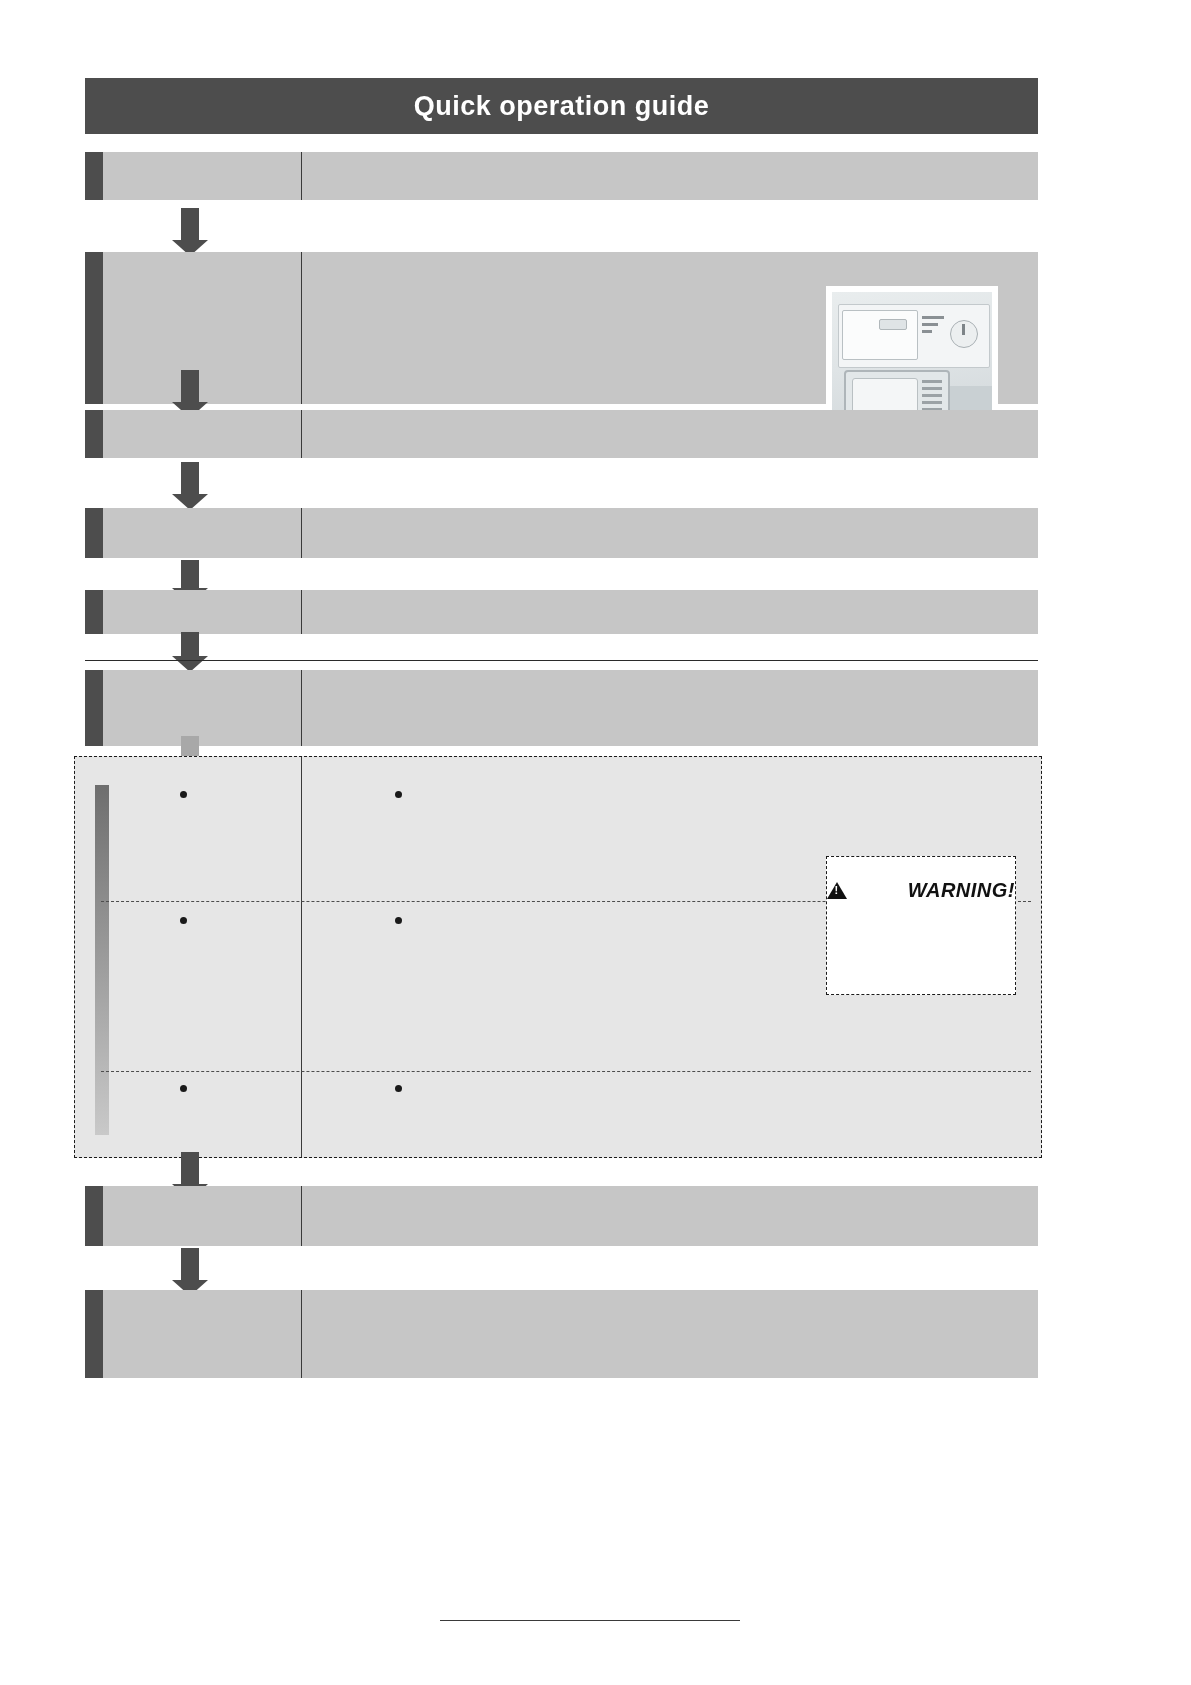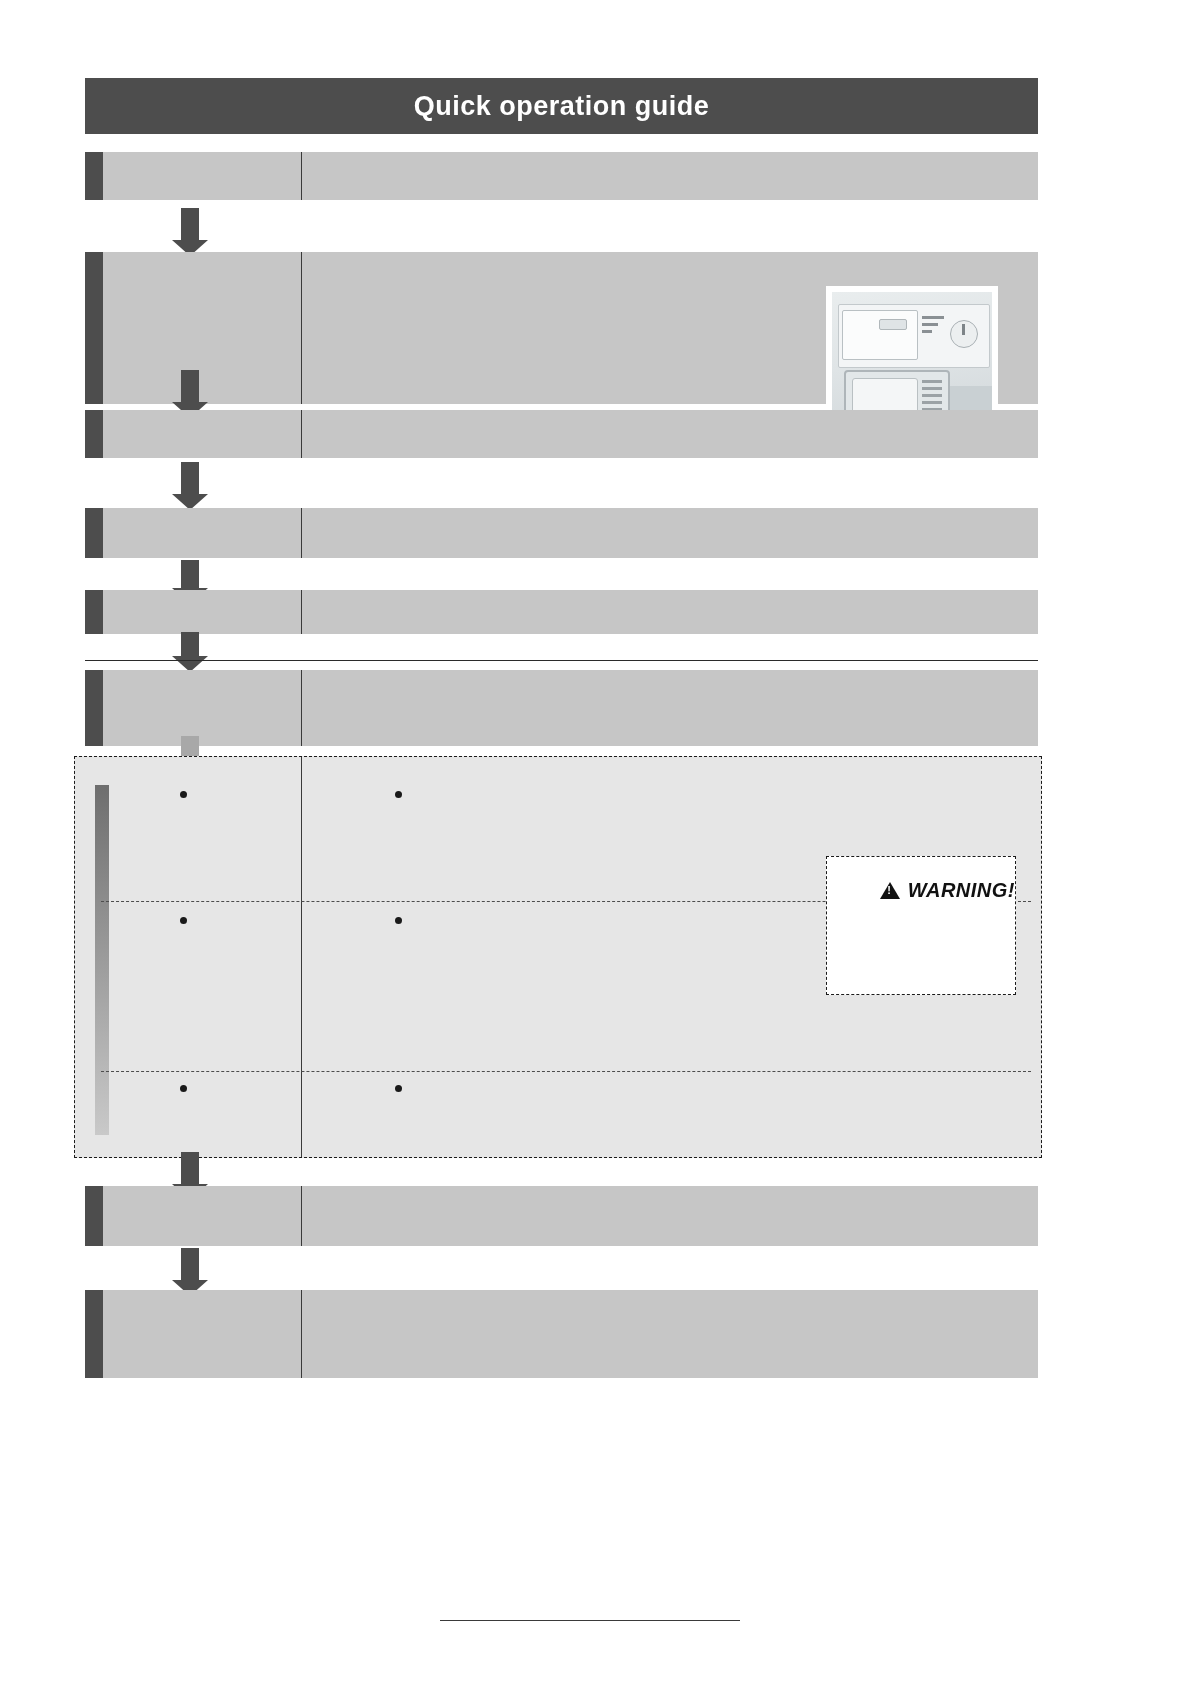--- a/index.html
+++ b/index.html
@@ -189,21 +189,21 @@
     border: 1px dashed #1a1a1a;
     background: #ffffff;
     box-sizing: border-box;
   }
   .warning-box .warning-head {
     position: absolute;
     left: 0; top: 22px;
     width: 100%;
     display: flex;
     align-items: center;
-    justify-content: flex-end;
+    justify-content: space-between;
     gap: 8px;
   }
   .warning-box .warn-tri {
     width: 0; height: 0;
     border-left: 10px solid transparent;
     border-right: 10px solid transparent;
     border-bottom: 17px solid #111111;
     position: relative;
   }
   .warning-box .warn-tri::after {

